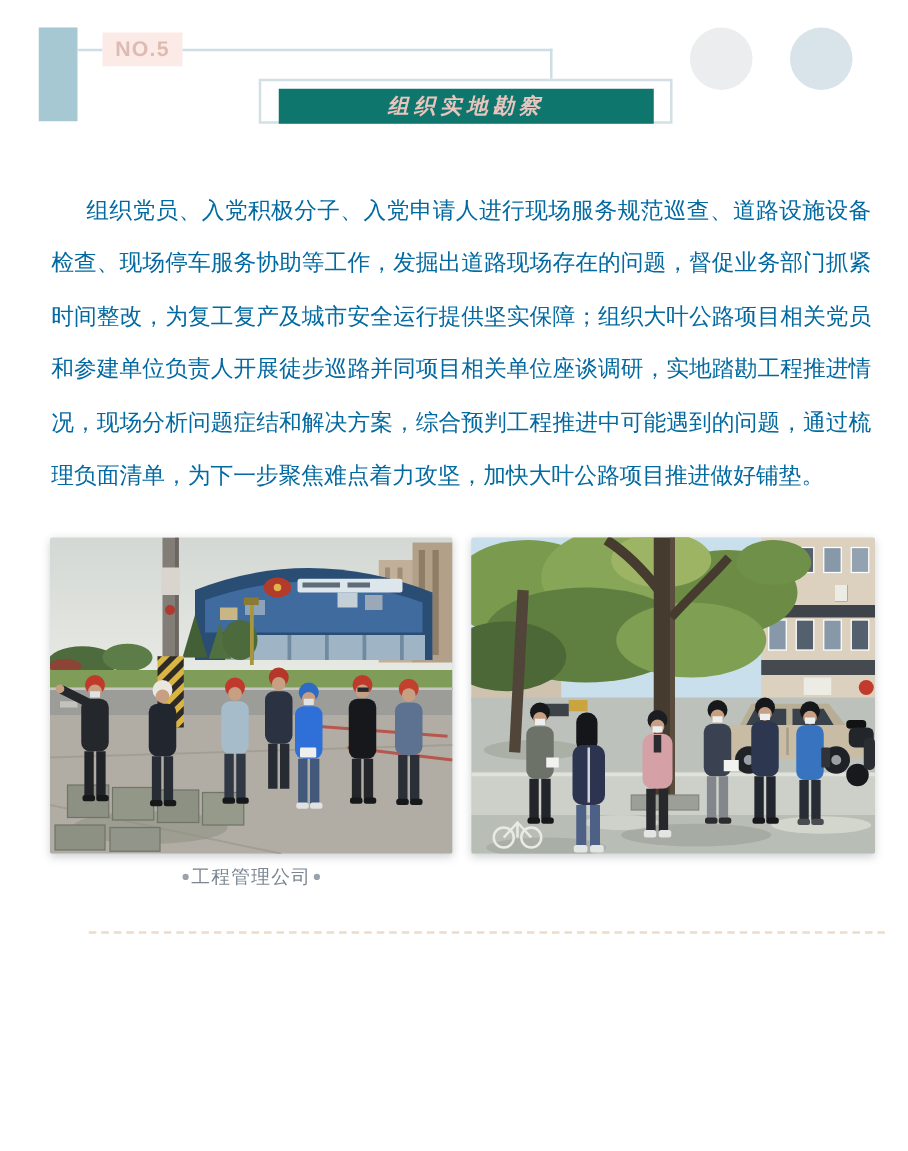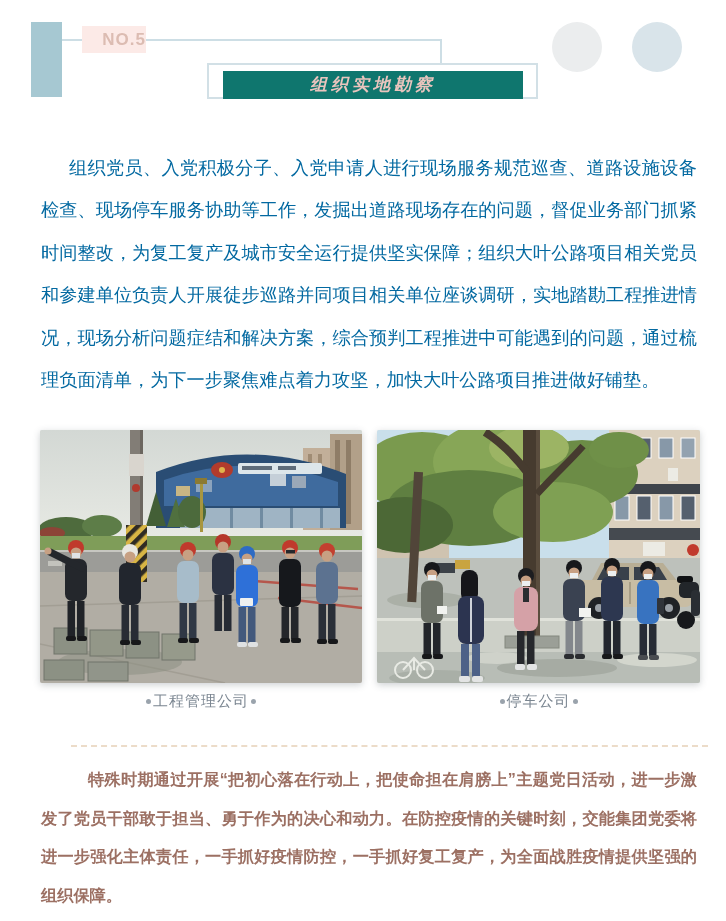--- a/index.html
+++ b/index.html
@@ -8,21 +8,21 @@
     font-family:"Liberation Sans","DejaVu Sans",sans-serif;
   }
   
   .teal-bar{position:absolute;left:31px;top:22px;width:31px;height:75px;background:#a6c8d2;}
   .hline{position:absolute;top:39px;height:2px;background:#cddee5;}
   .hline.seg1{left:62px;width:20px;}
   .hline.seg2{left:146px;width:296px;}
   .vline{position:absolute;left:440px;top:39px;width:2px;height:26px;background:#cddee5;}
   .issue-badge{
     position:absolute;left:82px;top:26px;width:64px;height:27px;background:#fceae7;
-    color:#dcbcb2;font-weight:bold;font-size:17px;line-height:27px;text-align:right;
+    color:#dcbcb2;font-weight:bold;font-size:17px;line-height:27px;text-align:center;
     letter-spacing:1px;
   }
   .title-box{position:absolute;left:207px;top:63px;width:331px;height:36px;border:2px solid #d2e0e6;box-sizing:border-box;background:#ffffff;}
   .title-banner{
     position:absolute;left:223px;top:71px;width:300px;height:28px;background:#0f766e;
     color:#eac5be;font-weight:bold;font-style:italic;font-size:17px;line-height:28px;
     text-align:center;letter-spacing:4px;
   }
   .circle{position:absolute;border-radius:50%;width:50px;height:50px;top:22px;}
   .circle.gray{left:552px;background:#ebedee;}
@@ -363,26 +363,20 @@
 
           <rect x="84" y="140" width="17" height="32" rx="8" fill="#15161a"></rect>
           <rect x="81" y="166" width="26" height="48" rx="8" fill="#2c3450"></rect>
           <line x1="94" y1="168" x2="94" y2="212" stroke="#cfd3da" stroke-width="2"></line>
           <rect x="84" y="214" width="8" height="34" fill="#4d6187"></rect>
             <rect x="95" y="214" width="8" height="34" fill="#4d6187"></rect>
           <rect x="82" y="246" width="11" height="6" rx="2" fill="#e3e4e4"></rect>
             <rect x="95" y="246" width="11" height="6" rx="2" fill="#e3e4e4"></rect>
         </g>
       </svg>
-      <figcaption>
-        <span class="dot"></span>
-        <span>停车公司</span>
-        <span class="dot"></span>
-      </figcaption>
     </figure>
 
   </div>
 
   <div class="divider"></div>
 
-  <div class="highlight-paragraph">特殊时期通过开展“把初心落在行动上，把使命担在肩膀上”主题党日活动，进一步激发了党员干部敢于担当、勇于作为的决心和动力。在防控疫情的关键时刻，交能集团党委将进一步强化主体责任，一手抓好疫情防控，一手抓好复工复产，为全面战胜疫情提供坚强的组织保障。</div>
 
 </div>
 
 </body></html>

